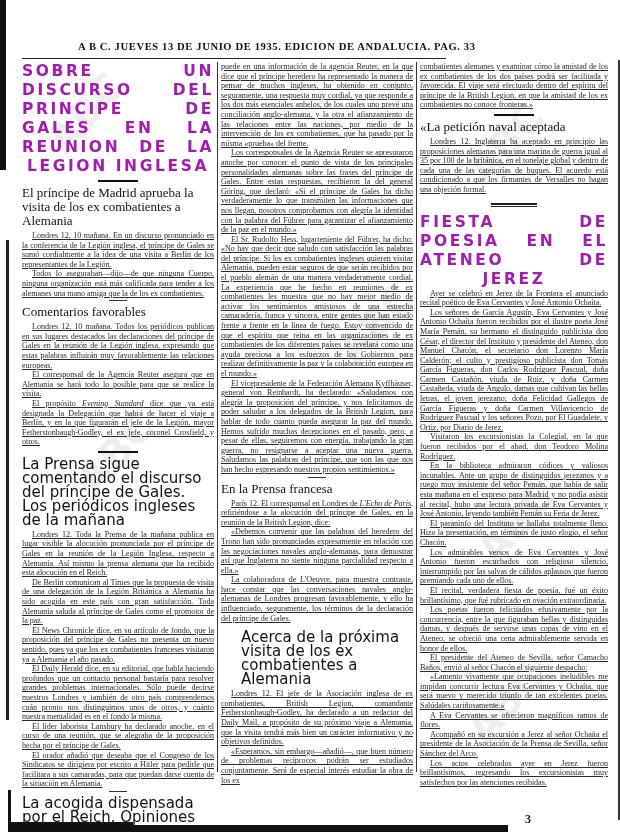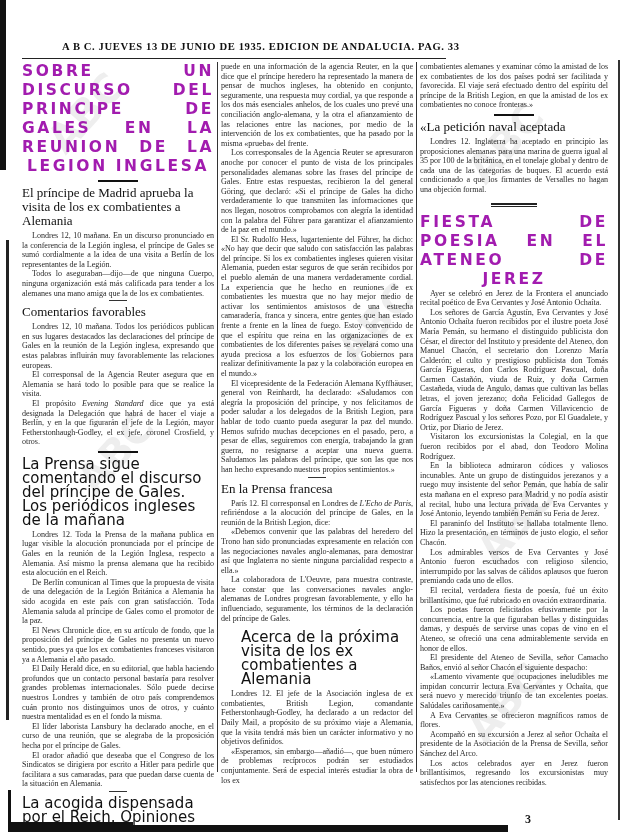--- a/index.html
+++ b/index.html
@@ -4,21 +4,21 @@
 <style>
   * { box-sizing: border-box; margin: 0; padding: 0; }
   html, body { width: 620px; height: 832px; background: #ffffff; overflow: hidden; }
   body { position: relative; font-family: "Liberation Serif", "DejaVu Serif", serif; color: #1a1a1a; }
 
   .left-edge { position: absolute; left: 0; top: 0; width: 6px; height: 170px; background: #111; }
   .left-edge2 { position: absolute; left: 6px; top: 240px; width: 3px; height: 480px; background: #222; }
   .right-edge { position: absolute; right: 0; top: 60px; width: 2px; height: 760px; background: #333; }
 
   .header {
-    position: absolute; left: 62px; top: 41px; width: 370px;
+    position: absolute; left: 78px; top: 41px; width: 370px;
     font-size: 10.6px; letter-spacing: 0.6px; font-weight: bold;
     white-space: nowrap; color: #111;
   }
   .header-rule { position: absolute; left: 22px; top: 58px; width: 424px; height: 1px; background: #222; }
 
   .col { position: absolute; top: 62px; }
   .col1 { left: 22px; width: 192px; }
   .col2 { left: 221px; width: 192px; }
   .col3 { left: 420px; width: 188px; }
   .vrule { position: absolute; width: 1px; background: #333; top: 62px; }
@@ -32,21 +32,21 @@
     font-family: "Liberation Serif", serif; font-size: 13px; line-height: 14px;
     text-align: left; margin: 4px 0 3px; color: #111;
   }
   .sub-head.bold { font-family: "DejaVu Sans", sans-serif; font-weight: normal; font-size: 15px; line-height: 14px; }
   .short-rule { width: 40px; height: 2px; background: #111; margin: 4px auto; }
   .tiny-rule { width: 18px; height: 1px; background: #333; margin: 2px auto; }
   .ornament { width: 46px; height: 4px; margin: 8px auto 6px; border-top: 2px solid #222; border-bottom: 1px solid #222; }
 
   p.body {
     font-size: 8.1px; line-height: 9.6px; text-align: justify; text-indent: 10px;
-    color: #2a2a2a; letter-spacing: -0.05px;
+    color: #2a2a2a; letter-spacing: -0.05px; text-decoration: underline;
   }
   p.body.noindent { text-indent: 0; }
   .it { font-style: italic; margin-top: 32px; }
   .page-mark { position: absolute; left: 525px; top: 812px; font-size: 12px; font-weight: bold; }
   .bottom-bar1 { position: absolute; left: 8px; top: 822px; width: 125px; height: 10px; background: #111; }
   .bottom-bar2 { position: absolute; left: 133px; top: 825px; width: 375px; height: 7px; background: #111; }
   .bottom-bar-l { position: absolute; left: 8px; top: 790px; width: 3px; height: 40px; background: #111; }
   .watermark {
     position: absolute; font-family: "DejaVu Sans", sans-serif; font-size: 40px; color: rgba(120,120,120,0.13);
     transform: rotate(-48deg); font-weight: bold; pointer-events: none;

